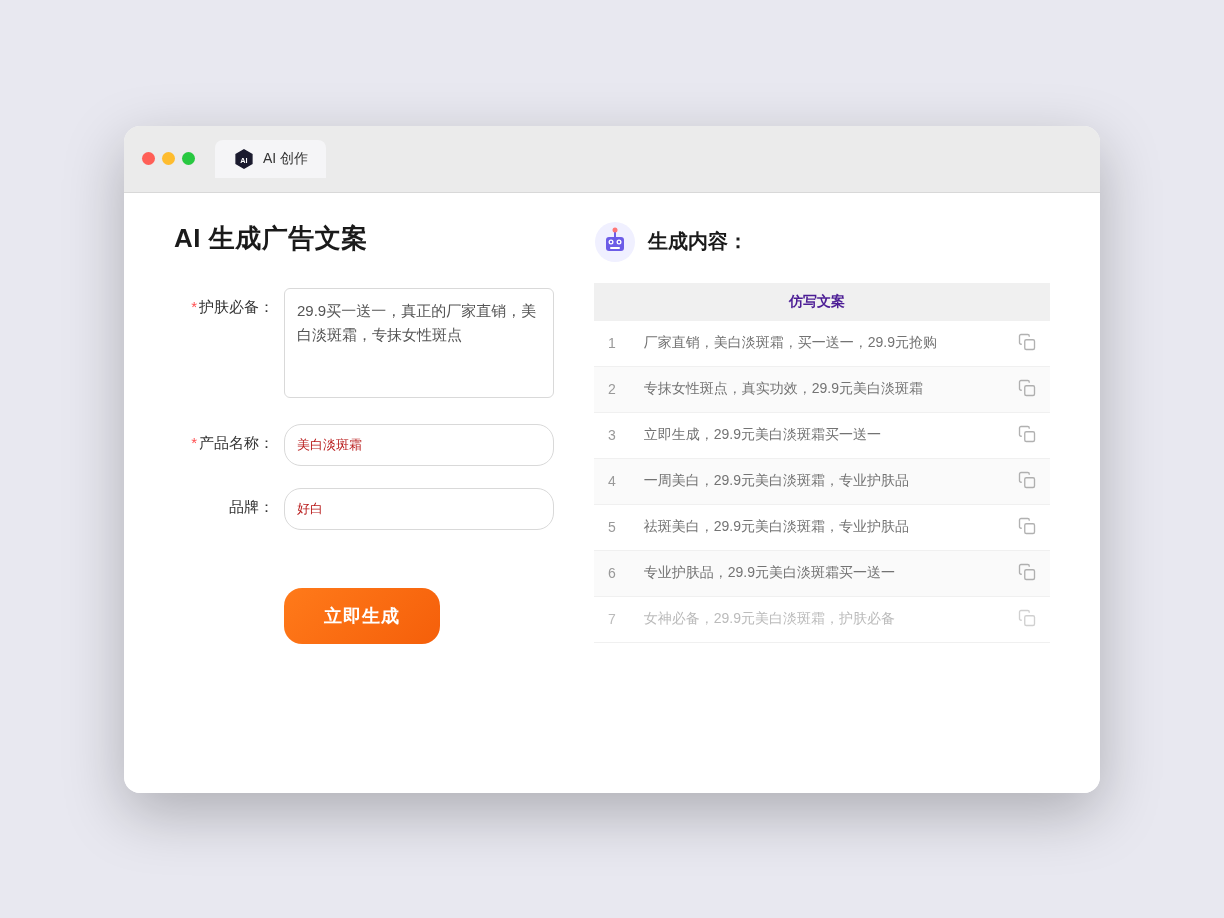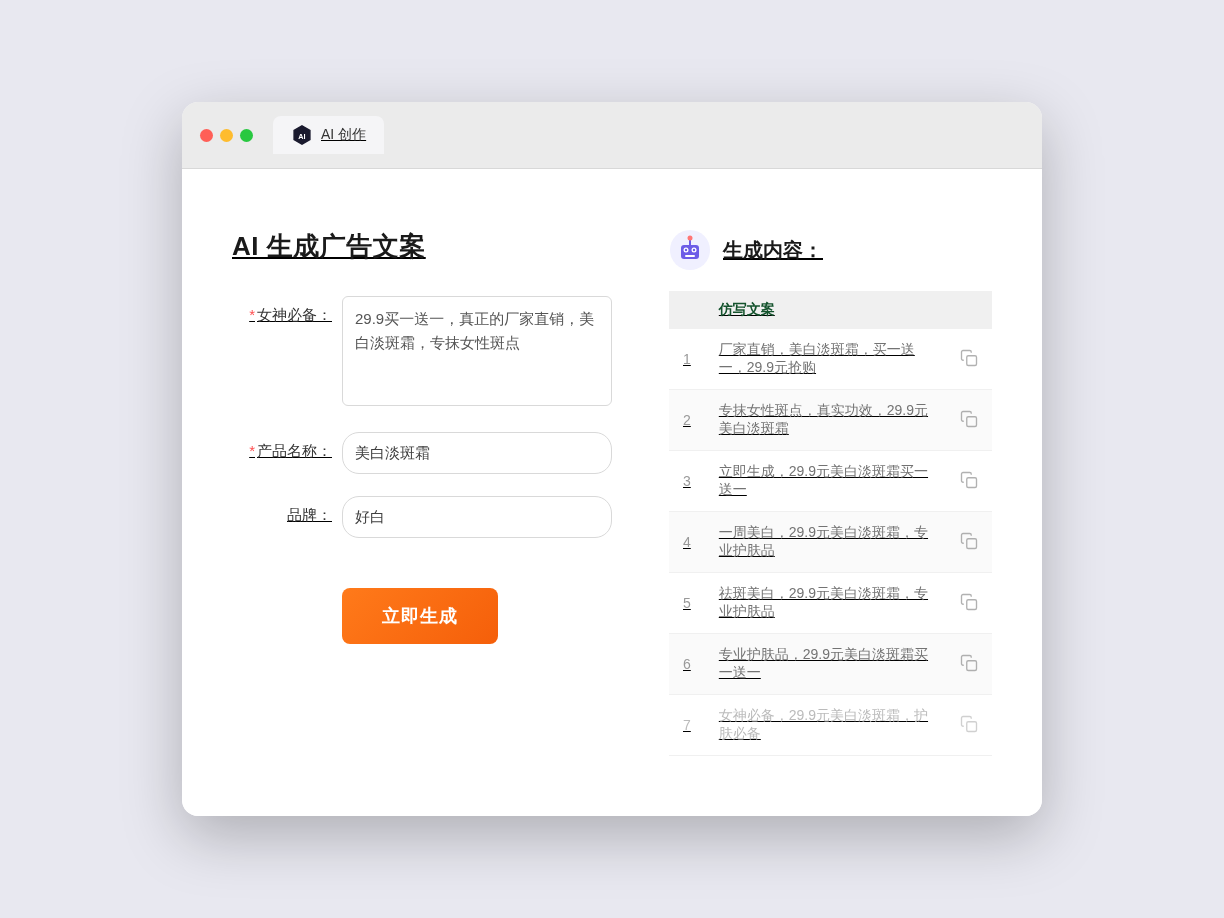--- a/index.html
+++ b/index.html
@@ -6,26 +6,25 @@
     body {
       background: #e8e8f0;
       display: flex;
       align-items: center;
       justify-content: center;
       min-height: 100vh;
       font-family: -apple-system, "PingFang SC", "Microsoft YaHei", sans-serif;
     }
 
     .browser-window {
-      width: 860px;
+      width: 976px;
       background: #f5f5f7;
       border-radius: 16px;
       box-shadow: 0 20px 60px rgba(0,0,0,0.25);
       overflow: hidden;
-      text-decoration: underline;
     }
 
     .title-bar {
       background: #ebebeb;
       padding: 14px 18px;
       display: flex;
       align-items: center;
       gap: 12px;
       border-bottom: 1px solid #d8d8d8;
     }
@@ -56,23 +55,23 @@
       margin-left: 8px;
     }
 
     .tab-icon {
       width: 22px;
       height: 22px;
     }
 
     .content-area {
       background: #ffffff;
-      padding: 60px 50px;
-      display: flex;
-      gap: 57px;
+      padding: 28px 50px;
+      display: flex;
+      gap: 40px;
       min-height: 600px;
     }
 
     
     .left-panel {
       flex: 0 0 380px;
     }
 
     .page-title {
       font-size: 26px;
@@ -120,36 +119,36 @@
       outline: none;
       line-height: 1.6;
     }
 
     .form-input {
       width: 100%;
       height: 42px;
       border: 1px solid #d9d9d9;
       border-radius: 17px;
       padding: 0 12px;
-      font-size: 15px;
-      color: #404040;
+      font-size: 13px;
+      color: #b91c1c;
       font-family: inherit;
       outline: none;
     }
 
     .generate-btn {
       background: linear-gradient(135deg, #ff7a1a, #f55f0a);
       color: white;
       border: none;
-      border-radius: 8px;
+      border-radius: 18px;
       padding: 16px 40px;
       font-size: 18px;
       font-weight: 600;
       cursor: pointer;
-      margin-top: 28px;
+      margin-top: 36px;
       margin-left: 110px;
       letter-spacing: 1px;
     }
 
     
     .right-panel {
       flex: 1;
       min-width: 0;
     }
 
@@ -179,22 +178,22 @@
     }
 
     .result-table thead tr {
       background: #f0f0f0;
     }
 
     .result-table th {
       padding: 10px 14px;
       font-size: 14px;
       font-weight: 600;
-      color: #14532d;
-      text-align: left;
+      color: #4c1d95;
+      text-align: center;
     }
 
     .result-table td {
       padding: 12px 14px;
       font-size: 14px;
       color: #737373;
       border-bottom: 1px solid #f0f0f0;
       vertical-align: middle;
     }
 
@@ -243,21 +242,21 @@
   </div>
 
   <div class="content-area">
 
     <div class="left-panel">
       <h1 class="page-title">AI 生成广告文案</h1>
 
       
       <div class="form-row">
         <div class="form-label">
-          <span class="required-star">*</span><span>女神必备：</span>
+          <span class="required-star">*</span><span>护肤必备：</span>
         </div>
         <div class="form-input-wrap">
           <textarea class="form-textarea" style="">29.9买一送一，真正的厂家直销，美白淡斑霜，专抹女性斑点</textarea>
         </div>
       </div>
 
       
       <div class="form-row">
         <div class="form-label">
           <span class="required-star">*</span><span>产品名称：</span>

